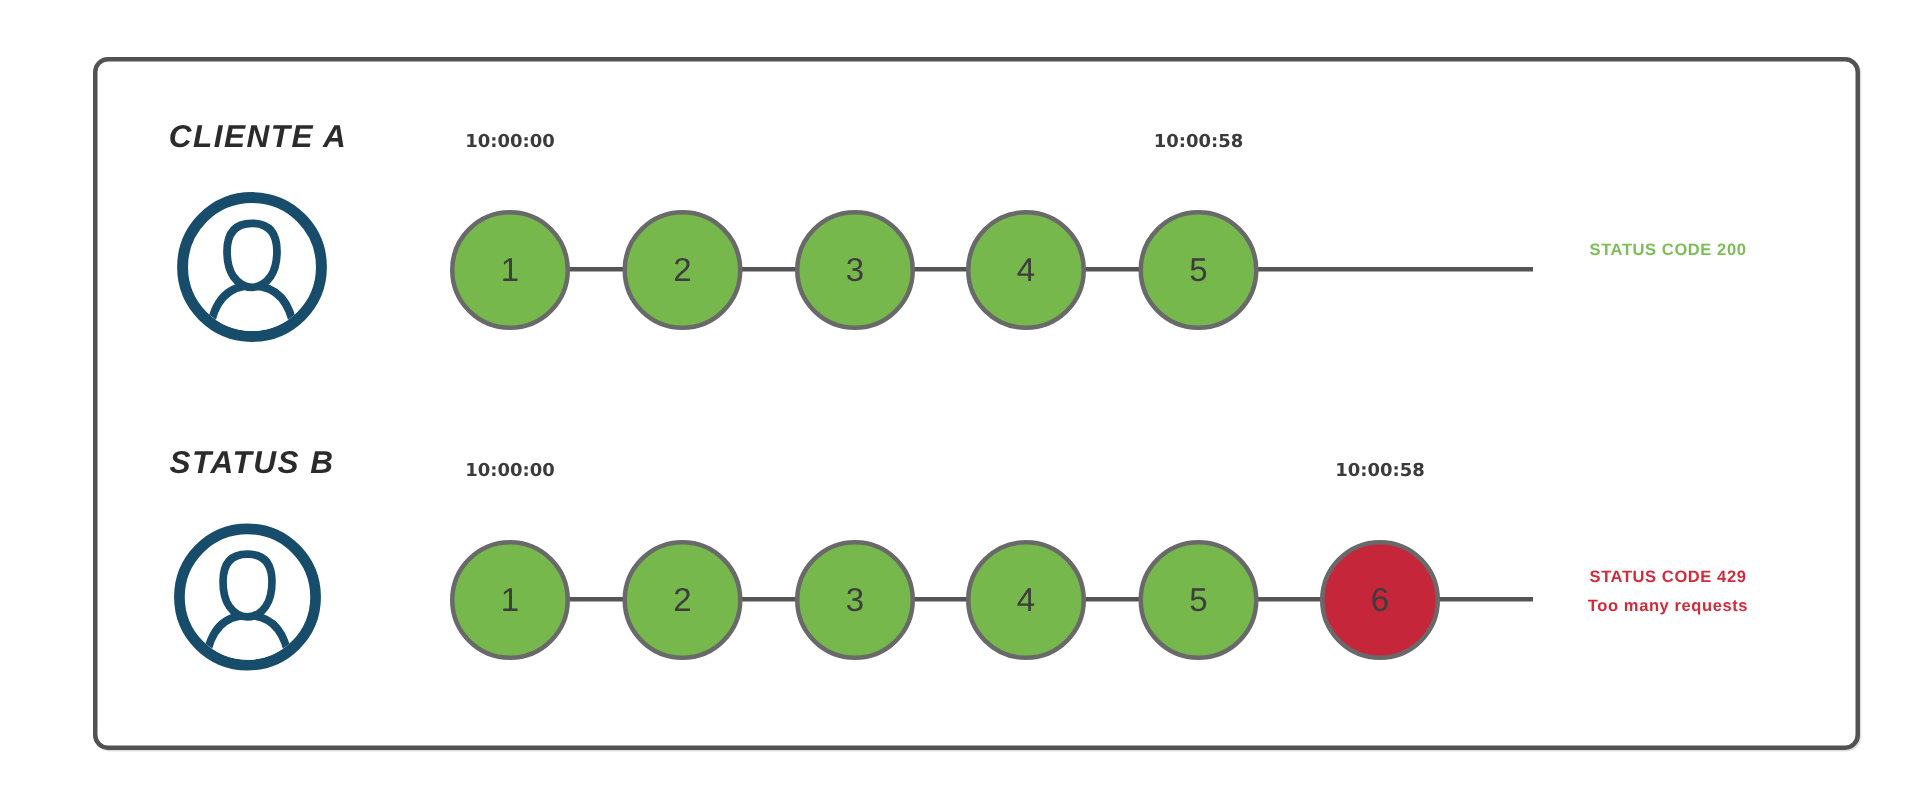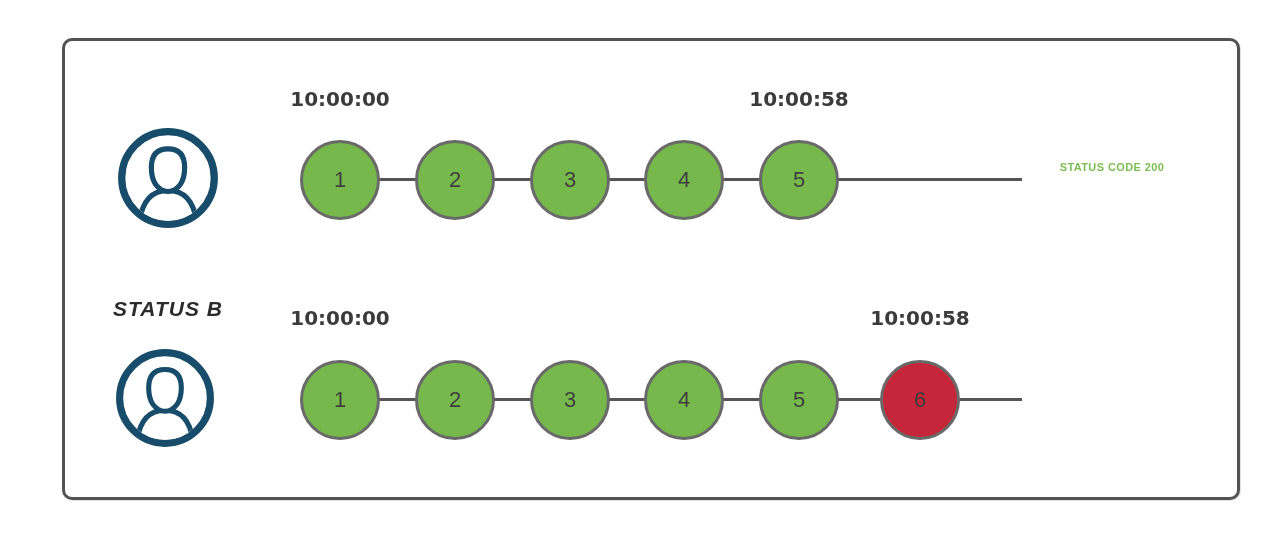--- a/index.html
+++ b/index.html
@@ -38,21 +38,21 @@
     font-weight:bold;
     font-style:italic;
     letter-spacing:1px;
     color:var(--label-text);
     white-space:nowrap;
   }
   .timestamp{
     position:absolute;
     transform:translateX(-50%);
     font-family:"DejaVu Sans", sans-serif;
-    font-size:20px;
+    font-size:12px;
     font-weight:bold;
     color:var(--timestamp-text);
     white-space:nowrap;
   }
   .avatar{position:absolute;}
   .track{
     position:absolute;
     height:3px;
     background:var(--track);
   }
@@ -79,20 +79,21 @@
   }
   .status.ok{color:var(--status-ok);}
   .status.error{color:var(--status-error);}
 </style>
 </head>
 <body>
 
 <div class="canvas">
   <div class="frame"></div>
 
+  <div class="client-label" style="left:172px;top:80px">CLIENTE A</div>
 
   <svg class="avatar" style="left:116px;top:126px" width="104" height="104" viewBox="0 0 100 100">
     <defs>
       <clipPath id="avclipA">
           <circle cx="50" cy="50" r="41"></circle>
         </clipPath>
     </defs>
     <circle cx="50" cy="50" r="44.5" fill="#ffffff" stroke="#174D6B" stroke-width="7"></circle>
     <g clip-path="url(#avclipA)">
       <path d="M22 99 Q24 62 50 62 Q76 62 78 99 Z" fill="#ffffff" stroke="#174D6B" stroke-width="5"></path>
@@ -135,13 +136,17 @@
 
   <div class="track" style="left:340px;top:398px;width:682px"></div>
 
   <div class="node" style="left:300px;top:360px">1</div>
   <div class="node" style="left:415px;top:360px">2</div>
   <div class="node" style="left:530px;top:360px">3</div>
   <div class="node" style="left:644px;top:360px">4</div>
   <div class="node" style="left:759px;top:360px">5</div>
   <div class="node blocked" style="left:880px;top:360px">6</div>
 
+  <div class="status error" style="left:1017px;top:376px">
+    <div>STATUS CODE 429</div>
+    <div>Too many requests</div>
+  </div>
 </div>
 
 </body></html>

